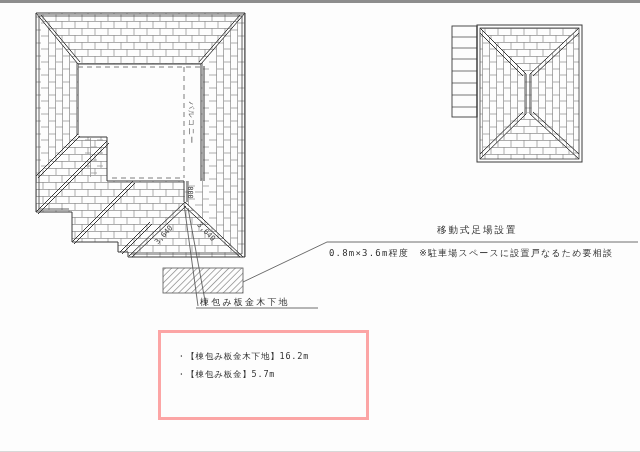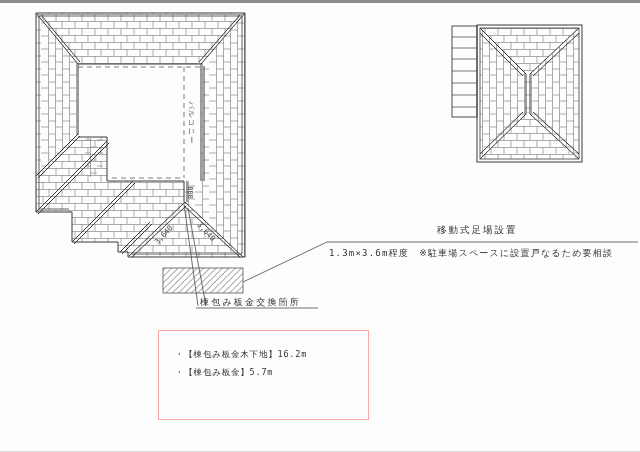--- a/index.html
+++ b/index.html
@@ -19,21 +19,21 @@
   .t-balcony{left:168px;top:118px;width:46px;height:10px;font-size:7.5px;letter-spacing:1px;
              transform:rotate(90deg);text-align:center;color:#555;}
   .t-800{left:177px;top:188px;width:24px;height:9px;font-size:7px;
          transform:rotate(90deg);text-align:center;color:#444;}
   .t-3640L{left:148px;top:230px;width:32px;height:10px;font-size:7.5px;
            transform:rotate(-47deg);text-align:center;color:#444;}
   .t-3640R{left:190px;top:227px;width:32px;height:10px;font-size:7.5px;
            transform:rotate(47deg);text-align:center;color:#444;}
   .summary-box{
     position:absolute;left:158px;top:330px;width:211px;height:90px;
-    border:1px solid #fca5a5;background:#fdfdfd;box-sizing:border-box;
+    border:3px solid #fca5a5;background:#fdfdfd;box-sizing:border-box;
   }
   .summary-item{position:absolute;left:16px;font-size:8.5px;letter-spacing:0.8px;white-space:pre;color:#333;}
   .summary-item.i0{top:18px;}
   .summary-item.i1{top:36px;}
 </style>
 </head>
 <body>
 
 <div class="page">
   <div class="scan-edge-top"></div>
@@ -109,24 +109,24 @@
       <path d="M480,159 L526,114 M480,154 L523,112"></path>
       <path d="M579,159 L530,114 M579,154 L533,112"></path>
       <path d="M526,74 L526,114 M530,74 L530,114"></path>
     </g>
   </svg>
 
   <div class="txt t-balcony">バルコニー</div>
   <div class="txt t-800">800</div>
   <div class="txt t-3640L">3,640</div>
   <div class="txt t-3640R">3,640</div>
-  <div class="txt t-replace">棟包み板金交換箇所</div>
+  <div class="txt t-replace">棟包み板金木下地</div>
 
   <div class="txt t-note-title">移動式足場設置</div>
-  <div class="txt t-note-detail">1.3m×3.6m程度　※駐車場スペースに設置戸なるため要相談</div>
+  <div class="txt t-note-detail">0.8m×3.6m程度　※駐車場スペースに設置戸なるため要相談</div>
 
   <div class="summary-box">
     <div class="summary-item i0">・【棟包み板金木下地】16.2m</div>
     <div class="summary-item i1">・【棟包み板金】5.7m</div>
   </div>
 
   <div class="scan-edge-bottom"></div>
 </div>
 
 </body></html>

